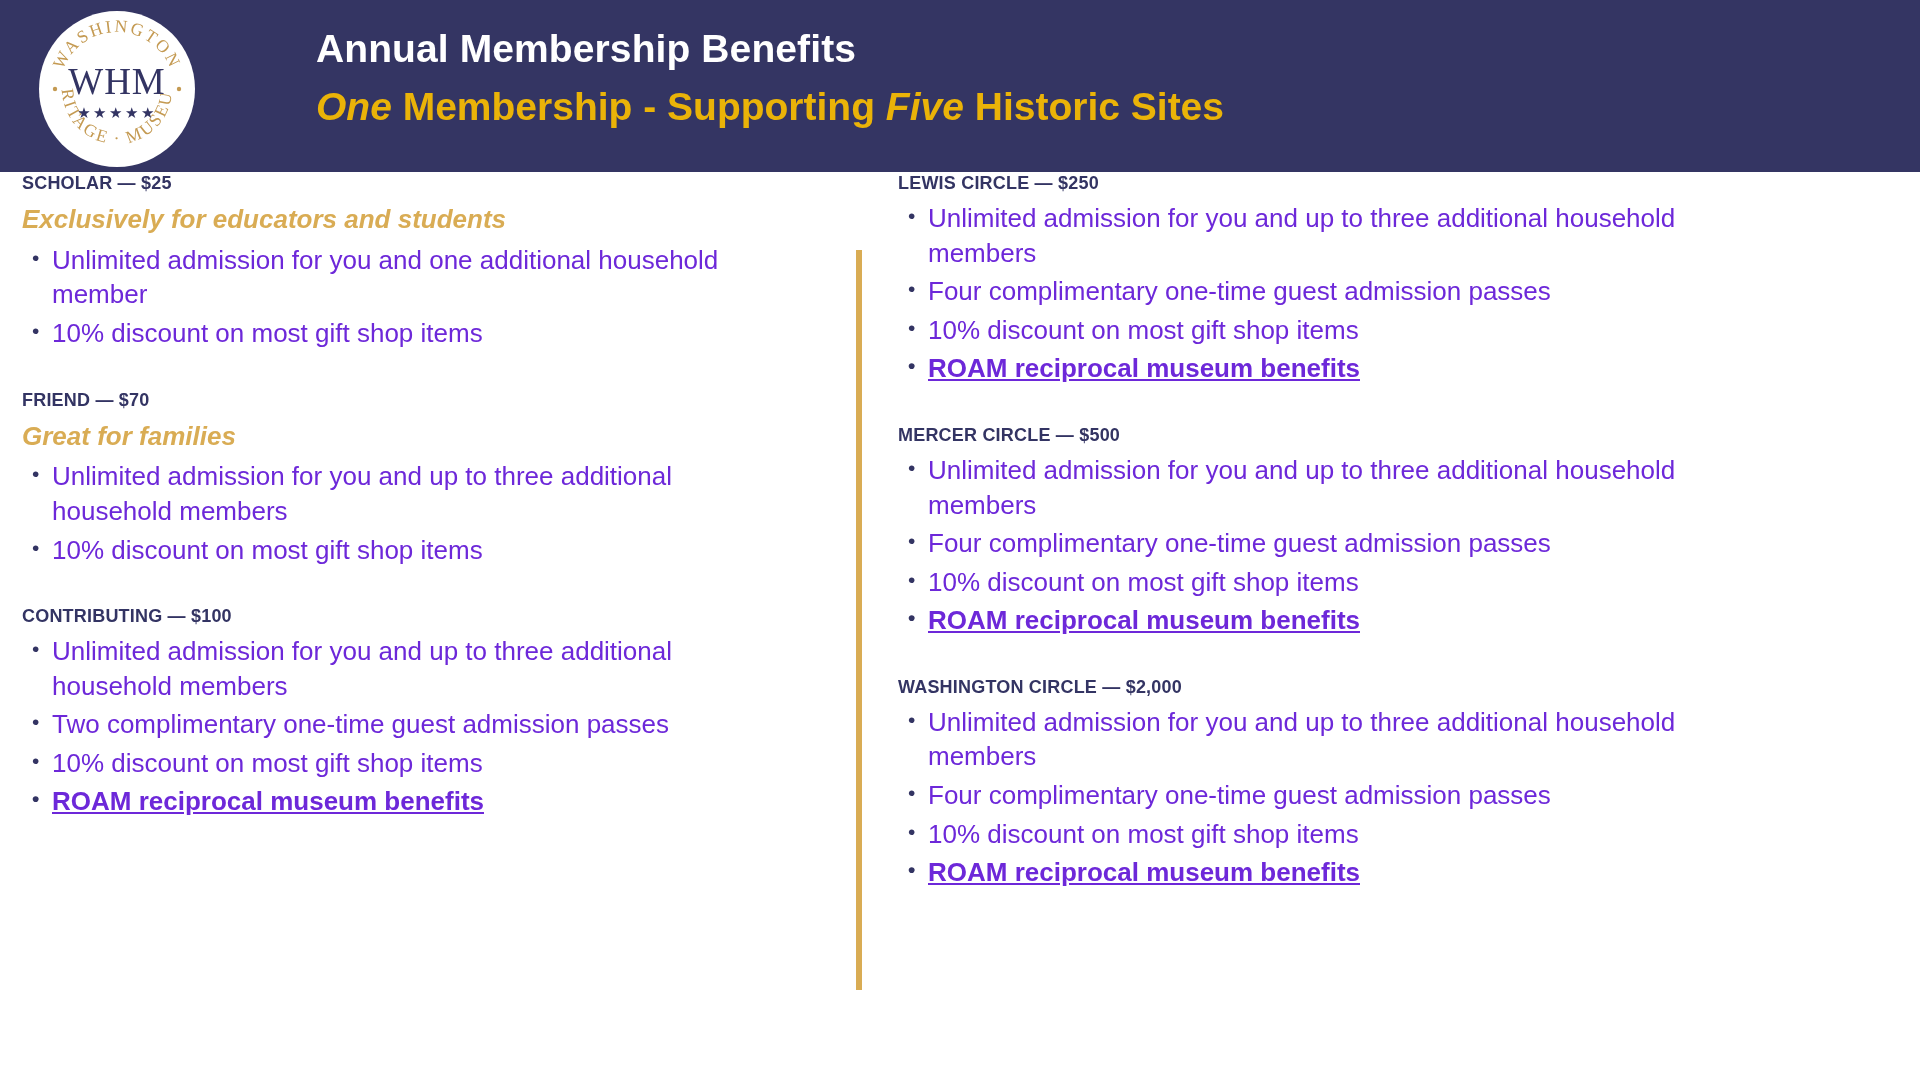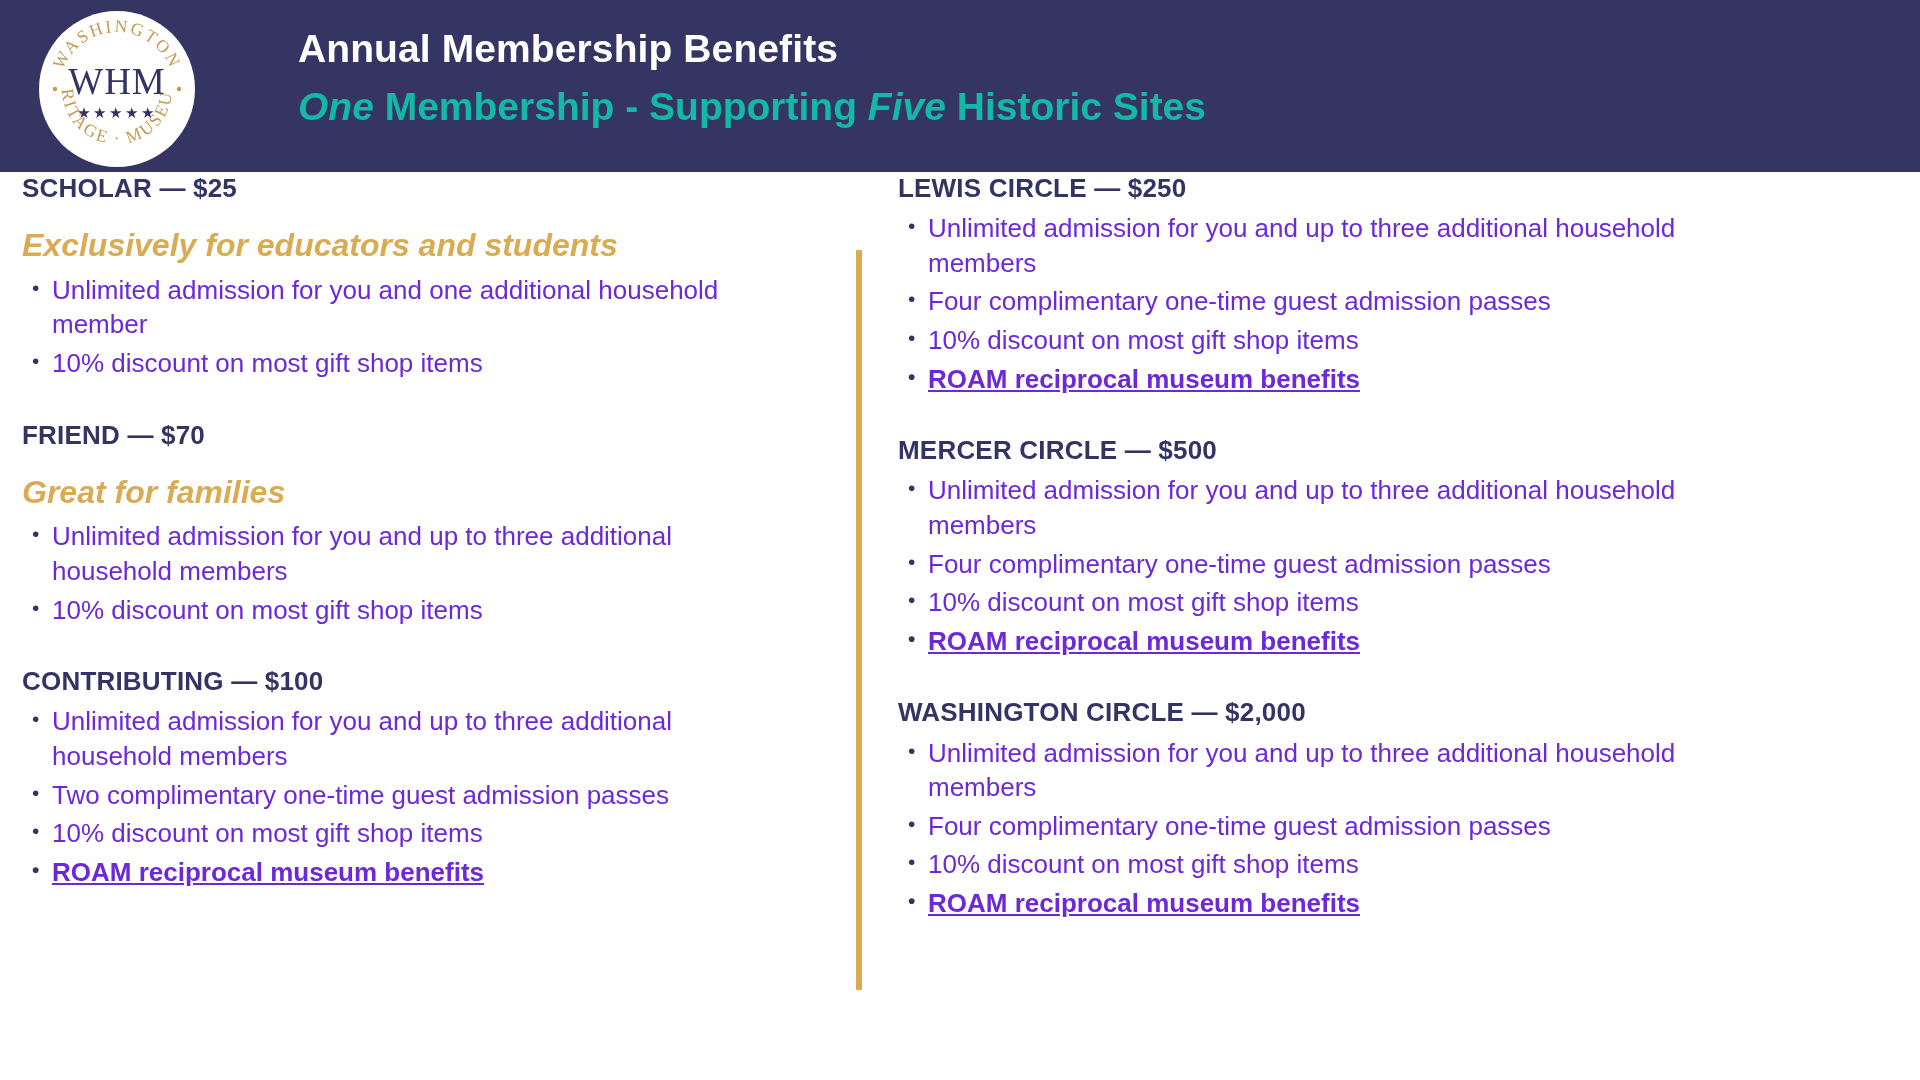--- a/index.html
+++ b/index.html
@@ -34,34 +34,34 @@
     position: absolute;
     left: 36px;
     top: 8px;
     width: 162px;
     height: 162px;
   }
   .logo-wrap svg { display: block; width: 162px; height: 162px; }
 
   .header-text {
     position: absolute;
-    left: 298px;
+    left: 316px;
     top: 22px;
     width: 1560px;
   }
   .title-line1 {
     color: #ffffff;
     font-size: 39px;
     font-weight: bold;
     letter-spacing: 0.1px;
     line-height: 1.36;
     white-space: nowrap;
   }
   .title-line2 {
-    color: #14b8a6;
+    color: #eab308;
     font-size: 39px;
     font-weight: bold;
     line-height: 1.36;
     white-space: nowrap;
     margin-top: 5px;
   }
   .title-line2 .it { font-style: italic; }
 
   
   .body {
@@ -84,34 +84,34 @@
     top: 78px;
     width: 6px;
     height: 740px;
     background: #d9ac54;
   }
 
   .tier { margin-bottom: 0; }
 
   .tier-title {
     color: #333463;
-    font-size: 26px;
+    font-size: 18px;
     font-weight: bold;
     letter-spacing: 0.2px;
     line-height: 1.28;
     white-space: nowrap;
   }
 
   .tier-tagline {
     color: #d9ac54;
-    font-size: 32px;
+    font-size: 26px;
     font-weight: bold;
     font-style: italic;
     line-height: 1.3;
-    margin-top: 20px;
+    margin-top: 8px;
     white-space: nowrap;
   }
 
   .bullets {
     list-style: none;
     margin-top: 6px;
   }
 
   .bullets li {
     position: relative;

